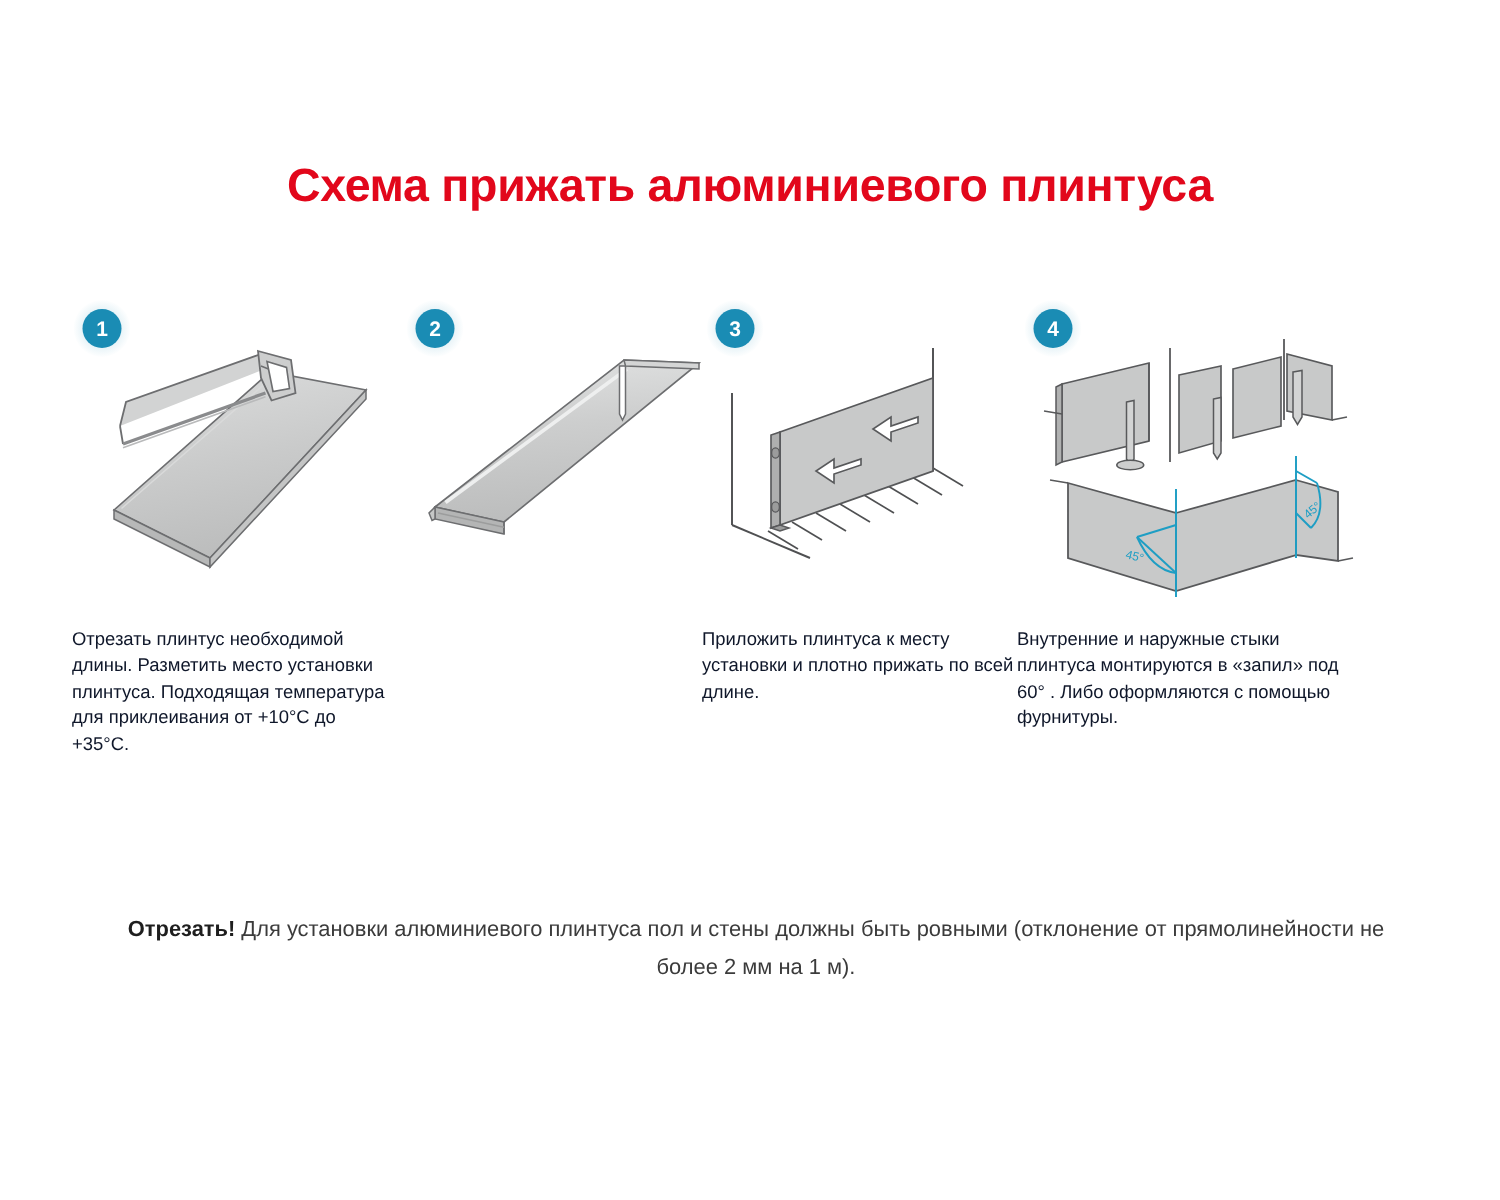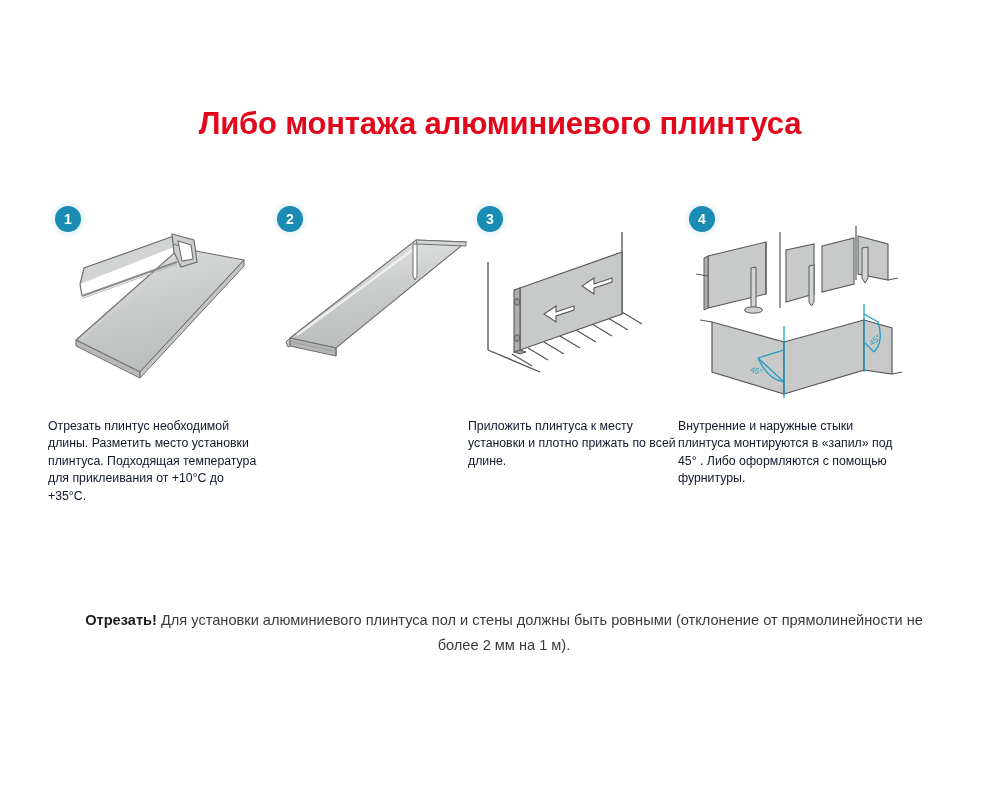--- a/index.html
+++ b/index.html
@@ -124,21 +124,21 @@
     font-family: "Liberation Sans", "DejaVu Sans", sans-serif;
   }
   .note b { color: #1e1e1e; }
 </style>
 </head>
 <body>
 
 <div id="infographic">
 
   <div class="title-bar">
-    <span class="title-text">Либо монтажа алюминиевого плинтуса</span>
+    <span class="title-text">Схема прижать алюминиевого плинтуса</span>
   </div>
 
   <div class="steps">
 
     <div class="step step-1">
       <div class="badge-glow"></div>
       <div class="badge">1</div>
 
       <div class="art">
         <svg width="215" height="168" viewBox="0 0 215 168" xmlns="http://www.w3.org/2000/svg">
@@ -322,21 +322,21 @@
             <g fill="none" stroke="#1e9ec4" stroke-width="1.3">
               <path d="M 196 100 Q 202 120 192 130"></path>
               <path d="M 182 92 L 196 100"></path>
               <path d="M 182 120 L 192 130"></path>
             </g>
             <text x="190" y="124" font-family="Liberation Sans, DejaVu Sans, sans-serif" font-size="8" fill="#1e9ec4" transform="rotate(-40 190 124)">45°</text>
           </g>
         </svg>
       </div>
 
-      <div class="caption">Внутренние и наружные стыки плинтуса монтируются в «запил» под 45° . Либо оформляются с помощью фурнитуры.</div>
+      <div class="caption">Внутренние и наружные стыки плинтуса монтируются в «запил» под 60° . Либо оформляются с помощью фурнитуры.</div>
     </div>
 
   </div>
 
   <div class="note">
     <b>Отрезать!</b><span> Для установки алюминиевого плинтуса пол и стены должны быть ровными (отклонение от прямолинейности не более 2 мм на 1 м).</span>
   </div>
 
 </div>
 

